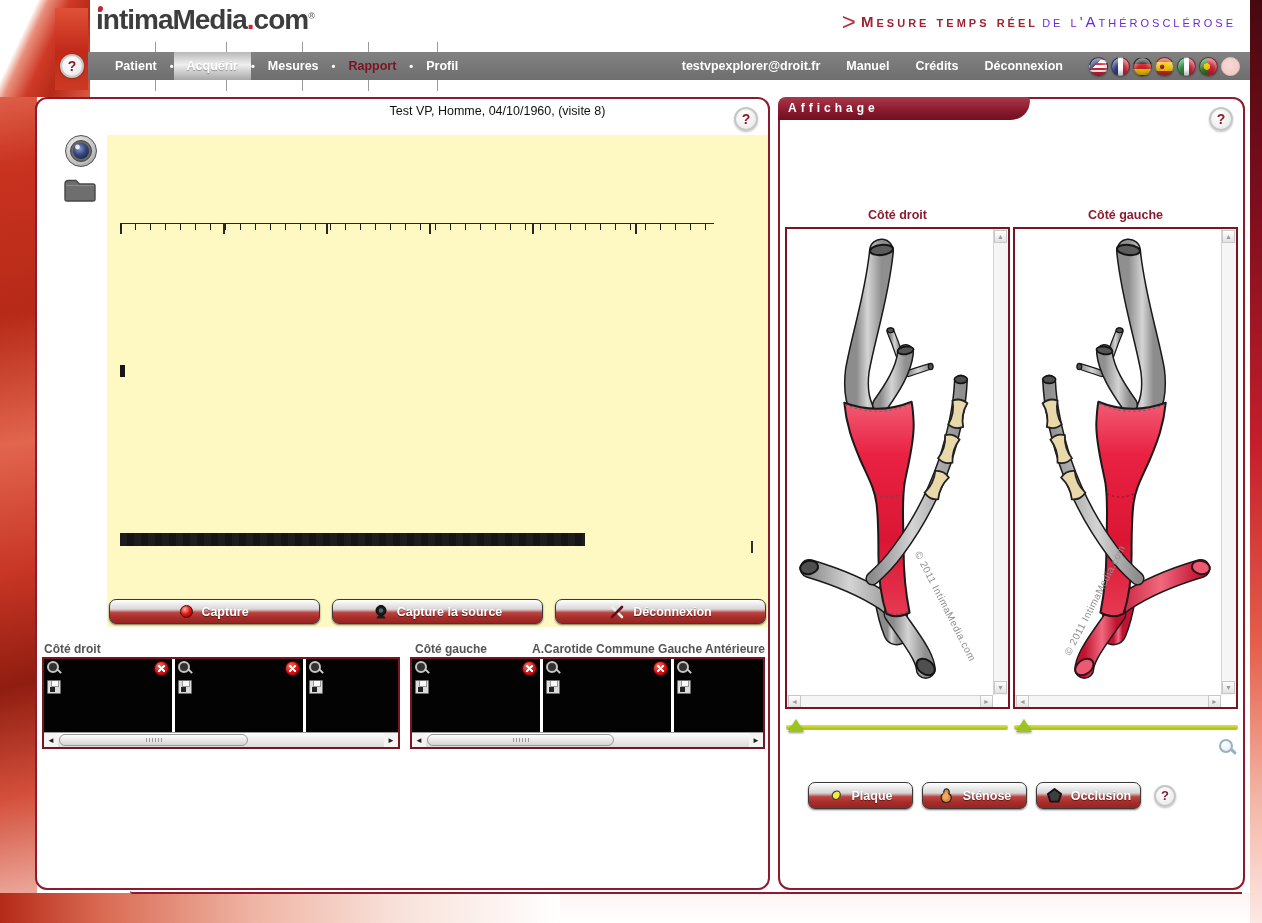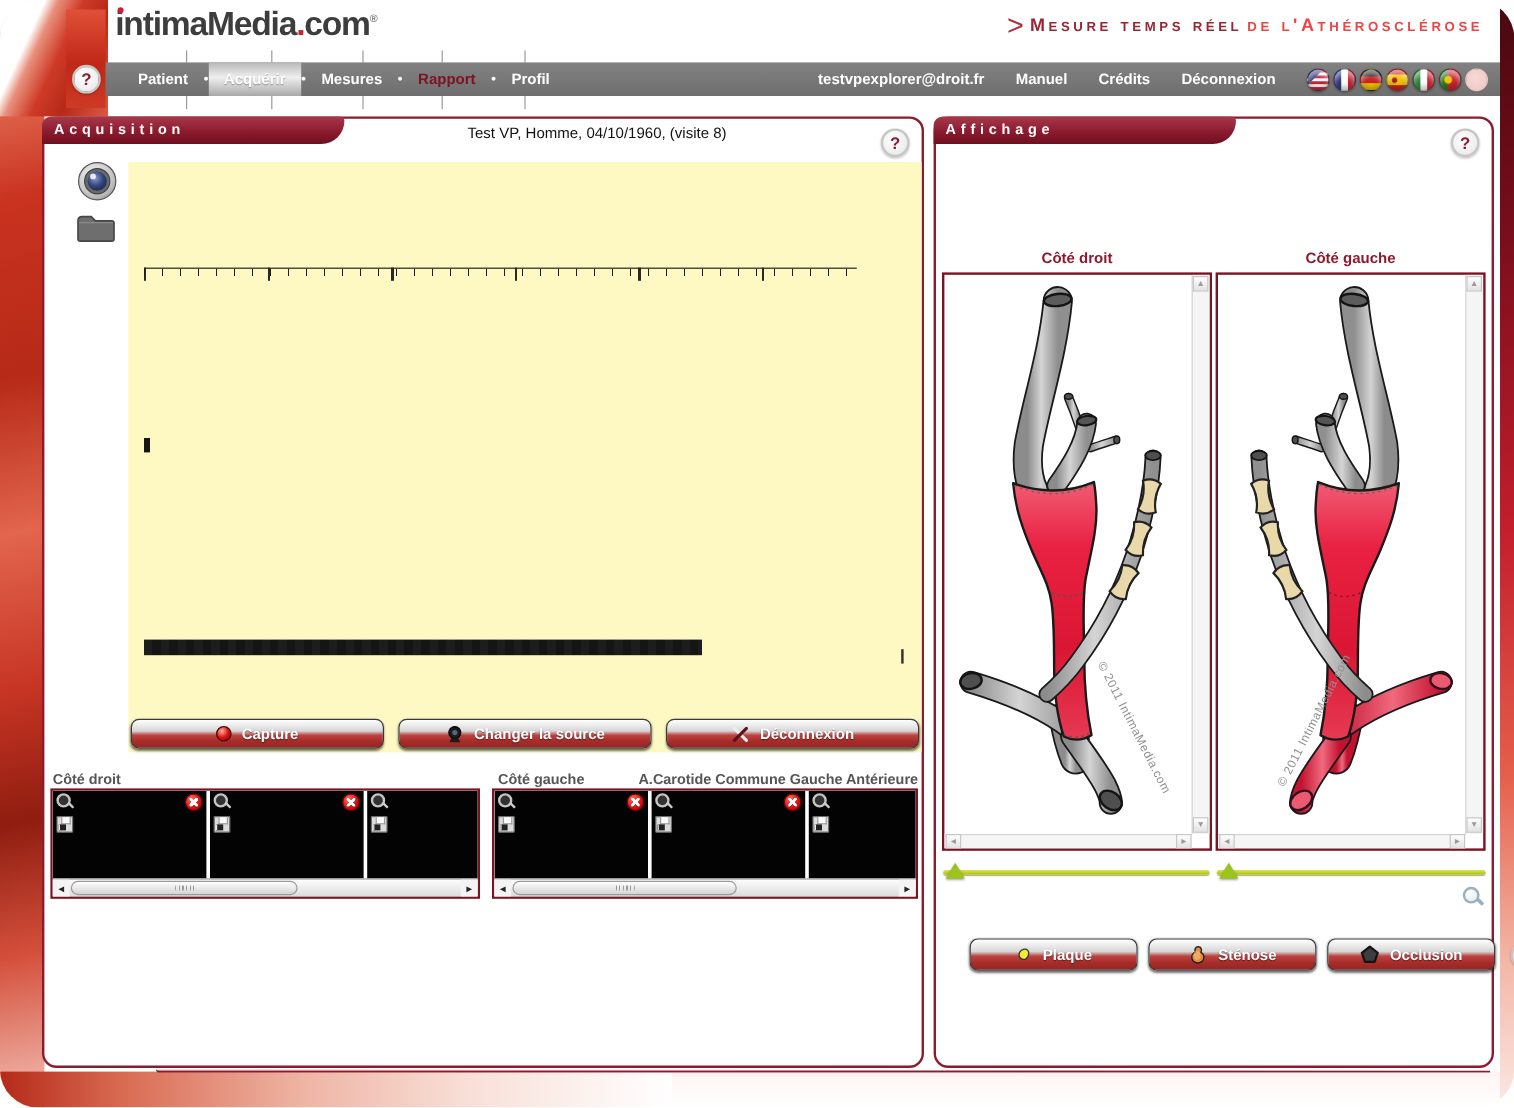--- a/index.html
+++ b/index.html
@@ -1,18 +1,18 @@
 <!DOCTYPE html>
 <html><head>
 <meta charset="utf-8">
 <style>
   * { margin:0; padding:0; box-sizing:border-box; }
   html,body { background:#fff; }
   body { font-family:"Liberation Sans", sans-serif; }
-  .page { position:relative; width:1262px; height:923px; background:#fff; overflow:hidden;border-radius:32px; }
+  .page { position:relative; width:1262px; height:923px; background:#fff; overflow:hidden; }
 
   
   .art-left-top { position:absolute; left:0; top:0; width:90px; height:97px;
     background:linear-gradient(115deg,#ffffff 0%,#ffffff 28%,#e8907c 36%,#cf3a28 52%,#b62a17 70%,#d95a44 100%); }
   .art-left { position:absolute; left:0; top:0; width:37px; height:923px;
     background:linear-gradient(168deg,#ffffff 0%,#e9795f 6%,#c93320 18%,#b62a17 34%,#e2654e 48%,#c73524 62%,#8f1d10 74%,#d4503c 86%,#f3c3b8 100%); }
   .art-red-block { position:absolute; left:55px; top:8px; width:33px; height:82px;
     background:linear-gradient(180deg,#e05038,#c02818 55%,#cc3a24); }
   .art-bottom { position:absolute; left:0; top:893px; width:560px; height:30px;
     background:linear-gradient(90deg,#b42a18 0%,#d96a52 18%,#efb4a4 45%,#f8e0d8 70%,#ffffff 100%); }
@@ -24,21 +24,21 @@
     border-bottom:2px solid #8c1b2f; border-bottom-left-radius:10px; }
 
   
   .logo { position:absolute; left:96px; top:4px; font-size:28px; font-weight:bold; color:#3d3d3d; letter-spacing:-1px; }
   .logo .dotcom-dot { color:#cf2030; }
   .logo .reg { font-size:9px; color:#777; vertical-align:super; letter-spacing:0; }
   .logo .tittle { position:absolute; left:2px; top:2px; width:5px; height:5px; border-radius:50%; background:#cf2030; }
   .tagline { position:absolute; right:26px; top:8px; font-size:15px; font-variant:small-caps; white-space:nowrap; }
   .tagline .chev { color:#b03040; font-size:24px; font-weight:normal; vertical-align:-3px; margin-right:1px; }
   .tagline .t1 { color:#9c2433; font-weight:bold; letter-spacing:3px; }
-  .tagline .t2 { color:#ef4444; font-weight:bold; letter-spacing:3px; }
+  .tagline .t2 { color:#6d28d9; font-weight:normal; letter-spacing:3px; }
 
   
   .navbar { position:absolute; left:88px; top:52px; width:1162px; height:28px;
     background:linear-gradient(180deg,#828282,#6e6e6e); display:flex; align-items:center;
     color:#fff; font-size:12.5px; font-weight:bold; z-index:2; }
   .nav-items { display:flex; align-items:center; height:100%; margin-left:14px; }
   .nav-item { padding:0 13px; cursor:pointer; display:flex; align-items:center; height:100%; }
   .nav-item.active { background:linear-gradient(180deg,#b8b8b8,#efefef 45%,#a8a8a8); text-shadow:0 1px 1px rgba(0,0,0,.35); }
   .nav-item.rapport { color:#7c1322; }
   .navdot { color:#fff; font-size:11px; }
@@ -134,21 +134,21 @@
   .slider .track { position:absolute; left:0; right:0; top:5px; height:4px; border-radius:2px;
     background:linear-gradient(180deg,#d9e644 0,#aabf18 100%); box-shadow:0 1px 1px rgba(60,70,0,.45); }
   .slider .handle { position:absolute; left:2px; top:-1px; width:0; height:0; cursor:pointer;
     border-left:8px solid rgba(0,0,0,0); border-right:8px solid rgba(0,0,0,0); border-bottom:13px solid #9cc41e;
     filter:drop-shadow(0 1px 1px rgba(40,50,0,.5)); }
   .aff-zoom { position:absolute; right:6px; top:640px; width:18px; height:18px; cursor:pointer; }
   .aff-zoom::before { content:""; position:absolute; left:0; top:0; width:10px; height:10px; border:2px solid #9ab0be; border-radius:50%;
     background:radial-gradient(circle at 35% 30%,#ffffff,#dde9f0); }
   .aff-zoom::after { content:""; position:absolute; left:11px; top:11px; width:7px; height:3px; background:#9ab0be; transform:rotate(45deg); border-radius:2px; }
   .legend-row { position:absolute; left:28px; top:683px; display:flex; align-items:center; gap:9px; }
-  .lbtn { width:140px; height:27px; flex:none; }
+  .lbtn { width:105px; height:27px; flex:none; }
   .legend-help { margin-left:4px; width:22px; height:22px; font-size:13px; }
 
   .wm { font-size:10px; fill:#8f8f8f; letter-spacing:.5px; }
 </style>
 </head>
 <body>
 
 <div class="page">
 
   <div class="art-left"></div>
@@ -235,21 +235,20 @@
       </radialGradient>
       <radialGradient id="lens" cx="0.4" cy="0.35" r="0.9">
         <stop offset="0" stop-color="#8a9ad0"></stop>
           <stop offset="0.45" stop-color="#33457c"></stop>
           <stop offset="1" stop-color="#0f1830"></stop>
       </radialGradient>
     </defs>
   </svg>
 
   <div class="panel panel-acq">
-    <div class="tab">Acquisition</div>
     <div class="patient-info">Test VP, Homme, 04/10/1960, (visite 8)</div>
     <div class="help-circle panel-help">?</div>
 
     <svg class="src-cam" viewBox="0 0 36 36">
       <circle cx="18" cy="18" r="15.5" fill="url(#camRing)" stroke="#555"></circle>
       <circle cx="18" cy="18" r="10.5" fill="#6a6a6a" stroke="#444"></circle>
       <circle cx="18" cy="18" r="8" fill="url(#lens)"></circle>
       <circle cx="14.5" cy="14" r="2.4" fill="#ffffff" opacity="0.85"></circle>
     </svg>
     <svg class="src-folder" viewBox="0 0 36 28">
@@ -266,21 +265,21 @@
         <div class="rbtn">
           <span class="cap-dot"></span>
           <span>Capture</span>
         </div>
         <div class="rbtn">
           <svg width="16" height="16" viewBox="0 0 16 16">
             <circle cx="8" cy="6.5" r="5" fill="#1c1c1c" stroke="#000"></circle>
             <circle cx="8" cy="6.5" r="2.2" fill="#55657c"></circle>
             <path d="M5 11.5 L11 11.5 L12.5 14.5 L3.5 14.5 Z" fill="#1c1c1c"></path>
           </svg>
-          <span>Changer la source</span>
+          <span>Capture la source</span>
         </div>
         <div class="rbtn">
           <svg width="16" height="16" viewBox="0 0 16 16">
             <line x1="3" y1="3" x2="13" y2="13" stroke="#ededed" stroke-width="2.6" stroke-linecap="round"></line>
             <line x1="13" y1="3" x2="3" y2="13" stroke="#5e0f1d" stroke-width="2.6" stroke-linecap="round"></line>
           </svg>
           <span>Déconnexion</span>
         </div>
       </div>
     </div>

